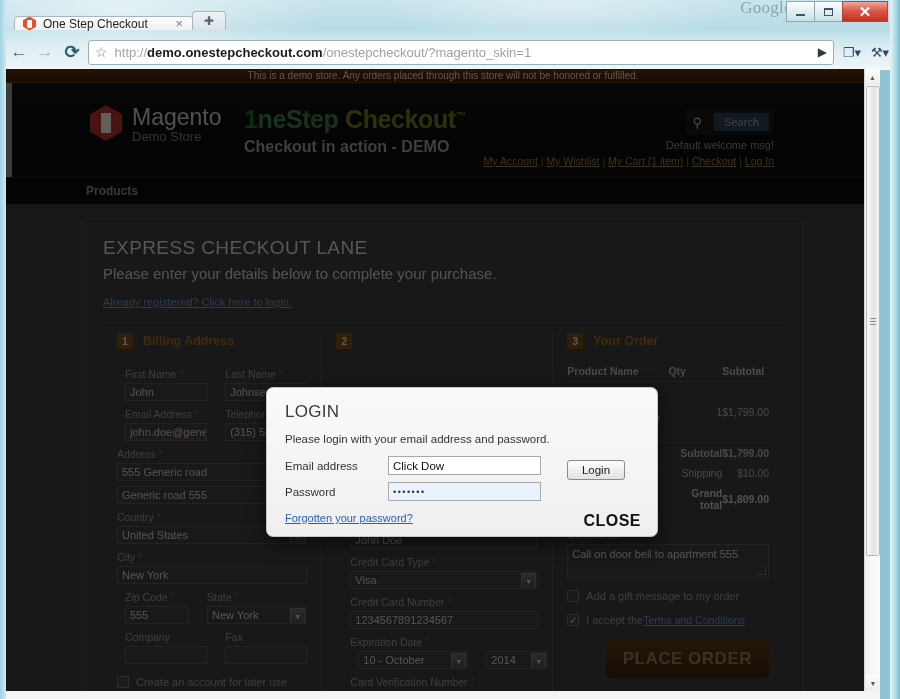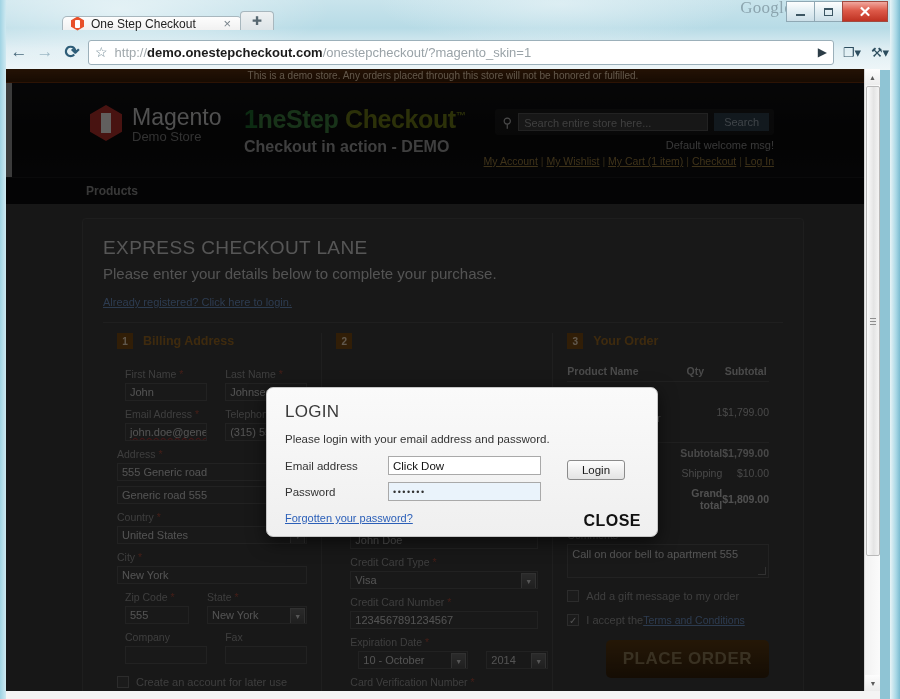--- a/index.html
+++ b/index.html
@@ -46,21 +46,20 @@
   .wbtn .line { width:9px; height:2px; background:#3c5663; margin-top:6px; }
 
   
   .tabstrip { position:absolute; left:14px; top:6px; height:24px; display:flex; align-items:flex-end; }
   .tab {
     height:14px; padding:0 10px 0 8px; display:flex; align-items:center;
     background:linear-gradient(180deg,#fdfdfd,#f1f1f1);
     border:1px solid #a8b7be; border-bottom:none;
     border-radius:5px 5px 0 0; font-size:12px; color:#222;
     min-width:180px;
-    margin-left:48px;
   }
   .tab .favicon {
     width:13px; height:14px; margin-right:7px; position:relative; flex:none;
   }
   .tab .favicon::before{
     content:""; position:absolute; left:0; top:0; width:13px; height:14px;
     background:#e8502a;
     clip-path:polygon(50% 0%,100% 26%,100% 74%,50% 100%,0 74%,0 26%);
   }
   .tab .favicon::after{
@@ -190,21 +189,21 @@
   .radio-row { display:flex; align-items:center; font-size:11px; color:#8e8e8e; margin-bottom:6px; }
   .radiodot { width:12px; height:12px; border-radius:50%; border:1px solid #6d6d6d;
     background:#434343; margin-right:8px; position:relative; flex:none; }
   .radiodot.on::after{ content:""; position:absolute; left:3px; top:3px; width:4px; height:4px;
     border-radius:50%; background:#d5d5d5; }
   .indent { padding-left:14px; }
   .small-link { color:#6f93c6; text-decoration:underline; font-size:10.5px; }
 
   
   .otable { width:100%; border-collapse:collapse; font-size:10.5px; color:#b4b4b4; }
-  .otable th { text-align:center; font-weight:bold; color:#b9b9b9; padding:4px 0;
+  .otable th { text-align:left; font-weight:bold; color:#b9b9b9; padding:4px 0;
     border-bottom:1px solid #515151; font-size:10.5px; }
   .otable th.l { text-align:left; }
   .otable td { padding:4px 0; text-align:right; }
   .otable td.l { text-align:left; line-height:13px; }
   .otable tr.tot td { border-top:1px solid #515151; font-weight:bold; }
   .otable tr.grand td { font-weight:bold; color:#c8c8c8; }
   .ta { width:100%; height:34px; background:#3f3f3f; border:1px solid #565656;
     color:#d2d2d2; font-size:11px; padding:3px 4px; position:relative; }
   .ta::after { content:""; position:absolute; right:2px; bottom:2px; width:7px; height:7px;
     border-right:1px solid #7a7a7a; border-bottom:1px solid #7a7a7a; }
@@ -321,21 +320,20 @@
             <div class="msub">Demo Store</div>
           </div>
         </div>
         <div class="osc-logo">
           <div class="osc-line1"><span class="one">1</span><span class="step">ne</span><span class="step">Step</span> <span class="checkout">Checkout</span><span class="tm">™</span></div>
           <div class="osc-line2">Checkout in action - DEMO</div>
         </div>
 
         <div class="searchbox">
           <span class="search-icon">⚲</span>
-          <div class="search-input">Search entire store here...</div>
           <div class="search-btn">Search</div>
         </div>
 
         <div class="welcome">Default welcome msg!</div>
         <div class="toplinks">
           <a>My Account</a><span> | </span><a>My Wishlist</a><span> | </span><a>My Cart (1 item)</a><span> | </span><a>Checkout</a><span> | </span><a>Log In</a>
         </div>
       </div>
 
       <div class="navbar">

